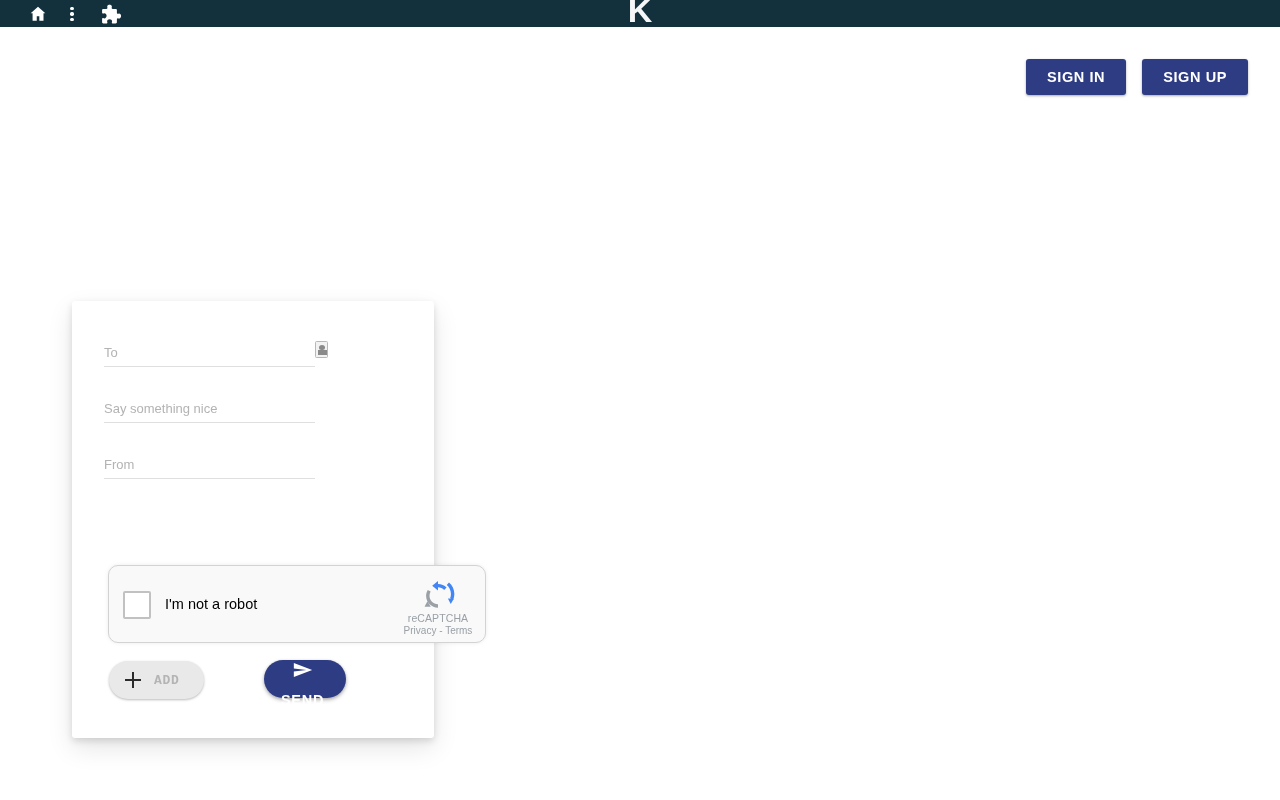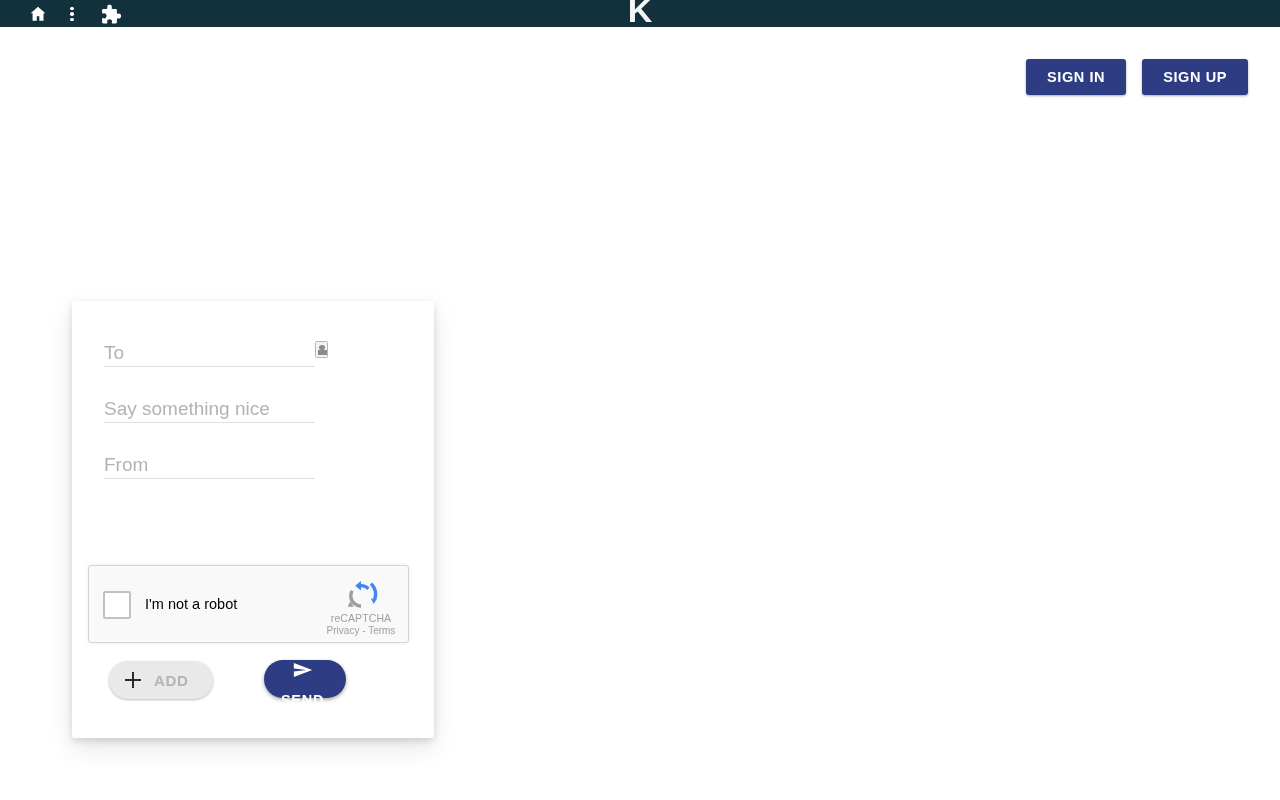--- a/index.html
+++ b/index.html
@@ -128,21 +128,21 @@
   .field.field-from  { width: 211px; }
   .field.field-msg   { width: 211px; }
 
   .field-input {
     width: 100%;
     height: 27px;
     border: none;
     outline: none;
     background: transparent;
     font-family: "Liberation Sans", sans-serif;
-    font-size: 19px;
+    font-size: 13px;
     color: #333333;
     padding: 0;
   }
 
   .field-input::placeholder {
     color: #b3b3b3;
     opacity: 1;
   }
 
   .contact-icon {
@@ -169,27 +169,27 @@
     content: "";
     position: absolute;
     left: 1.5px; top: 8px;
     width: 9px; height: 5px;
     background: #8a8a8a;
   }
 
   
   .recaptcha {
     position: absolute;
-    left: 16px;
+    left: 36px;
     top: 264px;
-    width: 321px;
+    width: 378px;
     height: 78px;
     background: #f9f9f9;
     border: 1px solid #d3d3d3;
-    border-radius: 3px;
+    border-radius: 10px;
     box-shadow: 0 0 4px rgba(0,0,0,0.08);
   }
 
   .rc-checkbox {
     position: absolute;
     left: 14px;
     top: 25px;
     width: 28px;
     height: 28px;
     background: #ffffff;
@@ -272,22 +272,22 @@
   }
   .plus-icon::before, .plus-icon::after {
     content: "";
     position: absolute;
     background: #2b2b2b;
   }
   .plus-icon::before { left: 7px; top: 0;   width: 2.2px; height: 16px; }
   .plus-icon::after  { left: 0;   top: 7px; width: 16px;  height: 2.2px; }
 
   .btn-add-label {
-    font-family: Liberation Sans, sans-serif;
-    font-size: 15px;
+    font-family: Liberation Mono, monospace;
+    font-size: 13px;
     font-weight: bold;
     letter-spacing: 0.7px;
     color: #b4b4b4;
   }
 
   .btn-send {
     position: absolute;
     left: 155px;
     top: -1px;
     height: 38px;

